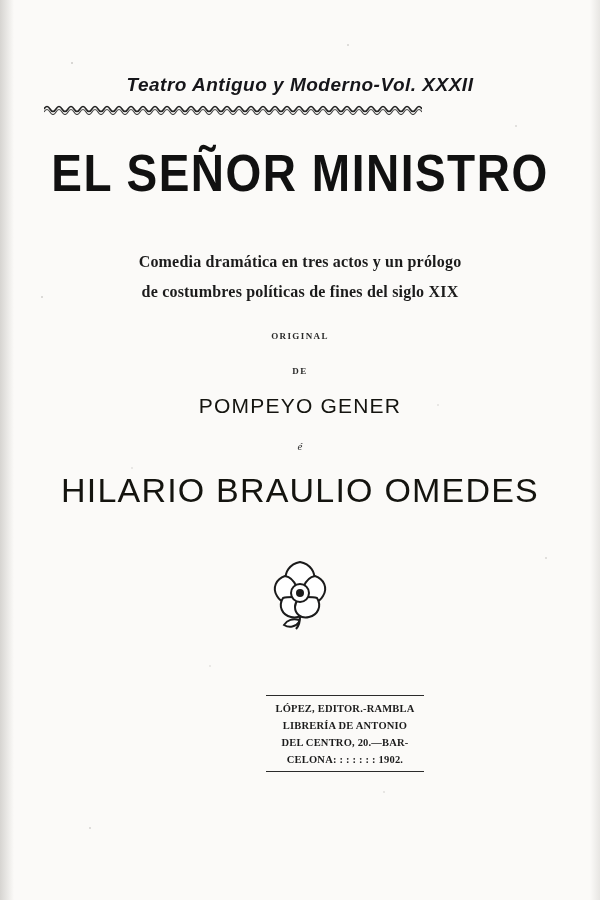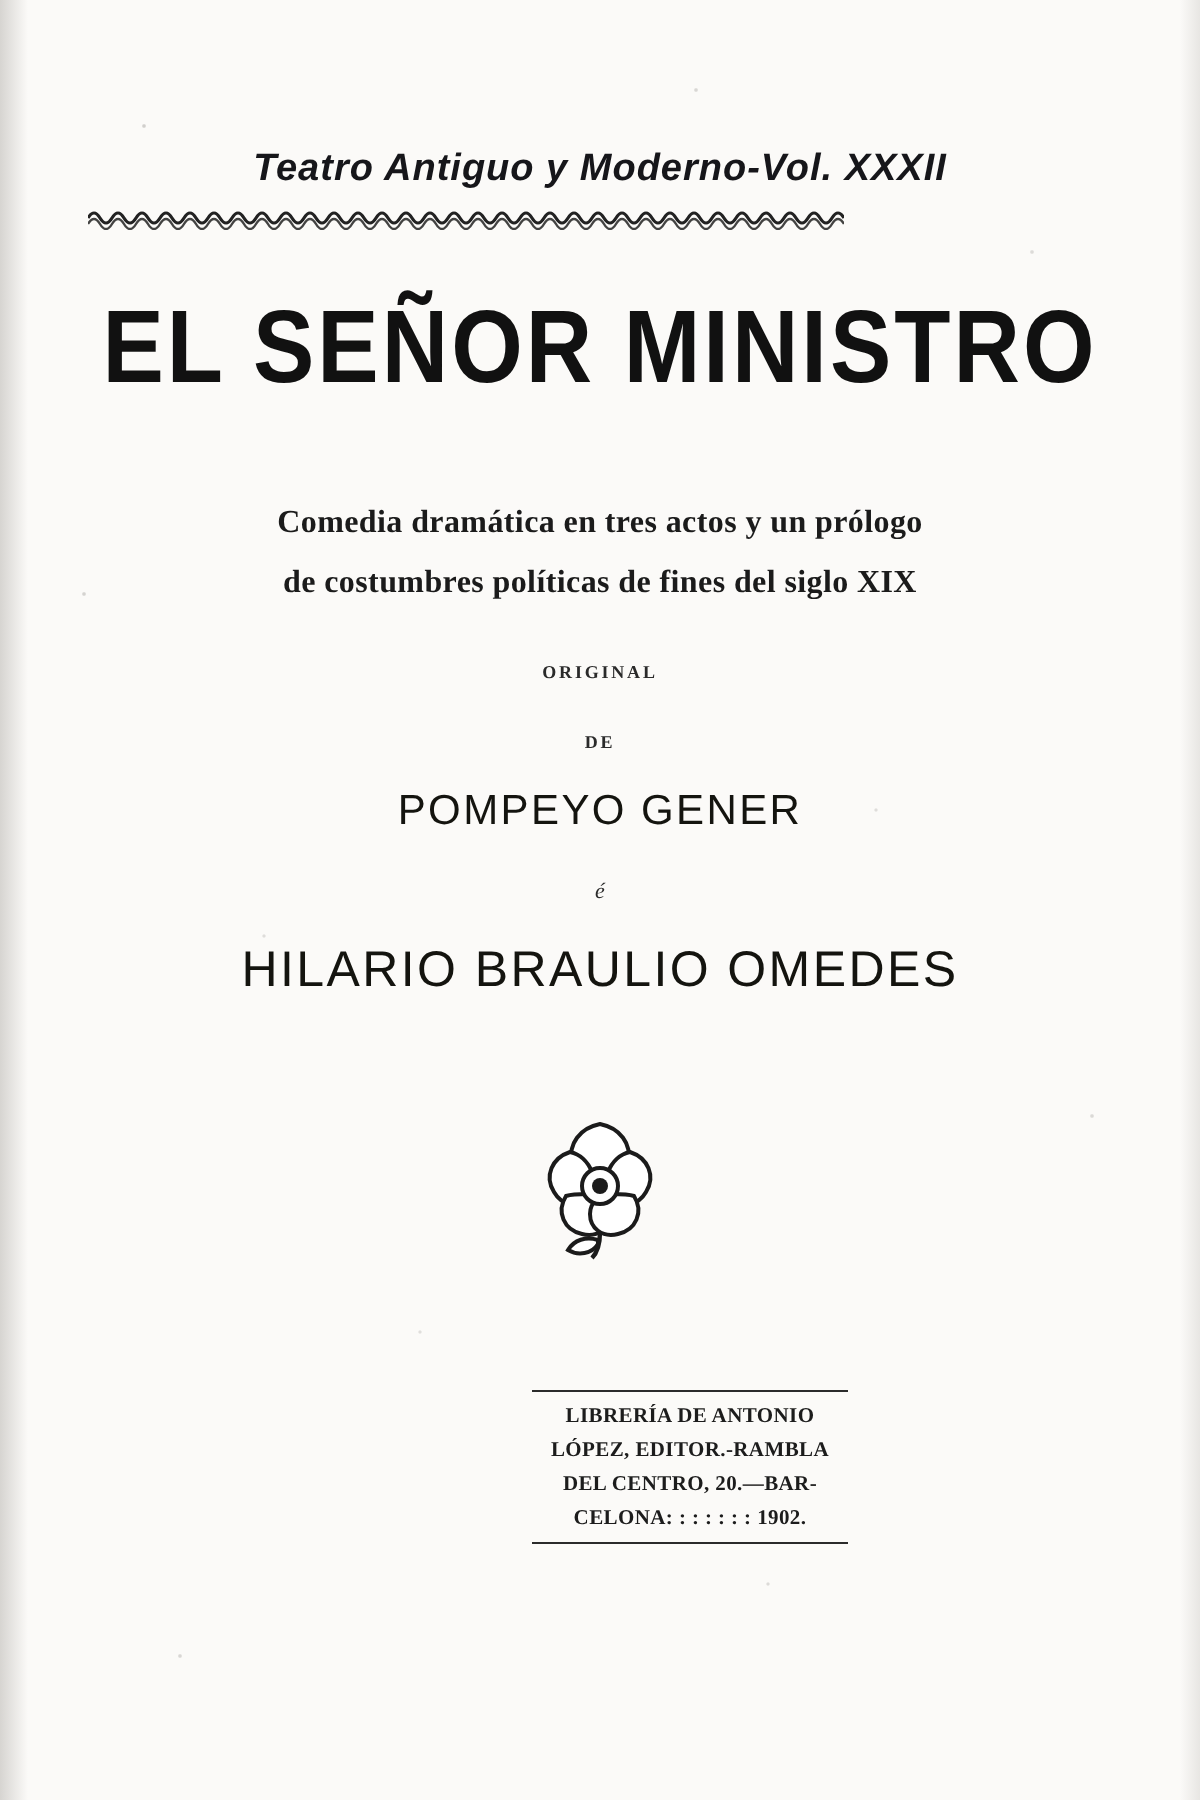--- a/index.html
+++ b/index.html
@@ -135,21 +135,21 @@
     left: 0;
     width: 600px;
     font-family: "Liberation Sans", sans-serif;
     font-weight: normal;
     font-size: 21px;
     letter-spacing: 1.2px;
     color: #14140f;
     white-space: nowrap;
   }
   .author-1 { top: 394px; }
-  .author-2 { top: 471px; font-size: 25px; }
+  .author-2 { top: 471px; font-size: 34px; }
 
   .conjunction {
     position: absolute;
     left: 0; top: 440px;
     width: 600px;
     font-family: "Liberation Serif", serif;
     font-style: italic;
     font-size: 11px;
     color: #2a2a2a;
   }
@@ -234,20 +234,20 @@
           <circle cx="35" cy="41" r="4" fill="#1b1b1b" stroke="none"></circle>
 
           <path d="M35 64 C35 70 34 74 31 77" stroke-width="2.2"></path>
 
           <path d="M34 68 C28 66 22 68 19 73 C24 76 31 75 34 70 Z" fill="#ffffff"></path>
         </g>
       </svg>
     </div>
 
     <div class="publisher">
+      <span class="pl">LÓPEZ, EDITOR.-RAMBLA</span>
       <span class="pl">LIBRERÍA DE ANTONIO</span>
-      <span class="pl">LÓPEZ, EDITOR.-RAMBLA</span>
       <span class="pl">DEL CENTRO, 20.—BAR-</span>
       <span class="pl">CELONA: : : : : : : 1902.</span>
     </div>
 
   </div>
 </div>
 
 </body></html>

